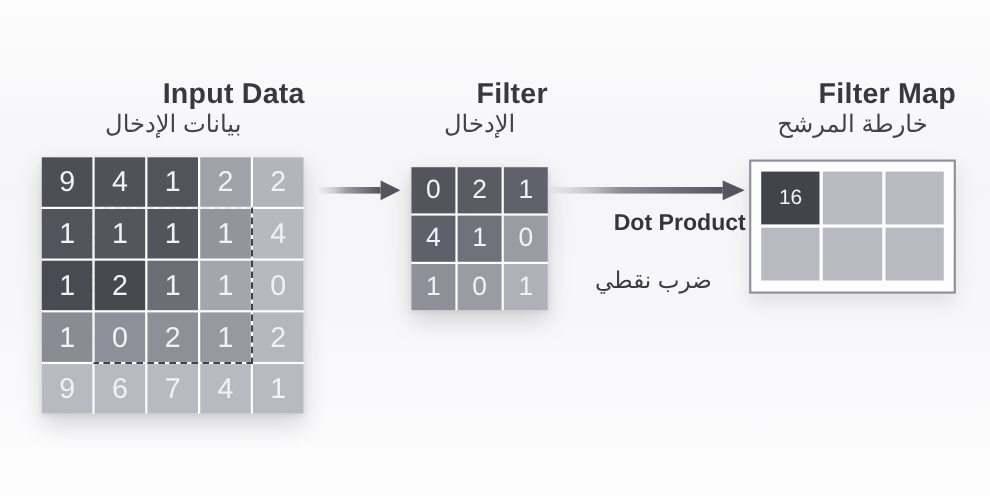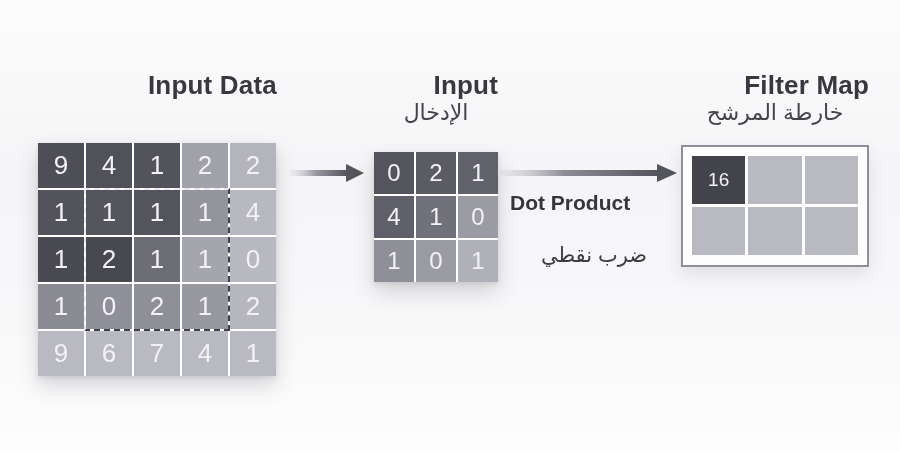--- a/index.html
+++ b/index.html
@@ -82,21 +82,21 @@
     gap: 3px;
     background: #fdfdfe;
     box-shadow: none;
     height: 100%;
   }
   .fm-grid .cell { font-size: 19px; }
   .arrow { position: absolute; }
   .op-label-en {
     position: absolute;
     left: 510px; top: 191px; width: 168px;
-    text-align: left;
+    text-align: right;
     font-size: 21px;
     font-weight: 600;
     color: #35353d;
   }
   .op-label-ar {
     position: absolute;
     left: 510px; top: 215px; width: 168px;
     text-align: center;
     font-size: 21px;
     font-weight: 500;
@@ -104,20 +104,21 @@
     direction: rtl;
     margin-top: 28px;
   }
 </style>
 </head>
 <body>
 
 <div class="canvas">
 
   <div class="title-en" style="left:38px; top:70px; width:239px;">Input Data</div>
+  <div class="title-ar" style="left:38px; top:100px; width:239px;">بيانات الإدخال</div>
   <div class="grid input-grid">
     <div class="selection-box"></div>
   <div class="cell" style="background: rgb(78, 78, 86);">
         <span>9</span>
       </div>
       <div class="cell" style="background: rgb(81, 81, 90);">
         <span>4</span>
       </div>
       <div class="cell" style="background: rgb(83, 83, 91);">
         <span>1</span>
@@ -195,21 +196,21 @@
       <linearGradient id="g1" x1="0" y1="0" x2="1" y2="0">
         <stop offset="0" stop-color="#c9c9cf" stop-opacity="0.15"></stop>
         <stop offset="0.45" stop-color="#9a9aa2"></stop>
         <stop offset="1" stop-color="#55555d"></stop>
       </linearGradient>
     </defs>
     <rect x="0" y="7" width="56" height="6" fill="url(#g1)"></rect>
     <polygon points="56,1 74,10 56,19" fill="#55555d"></polygon>
   </svg>
 
-  <div class="title-en" style="left:374px; top:70px; width:124px;">Input</div>
+  <div class="title-en" style="left:374px; top:70px; width:124px;">Filter</div>
   <div class="title-ar" style="left:374px; top:100px; width:124px;">الإدخال</div>
   <div class="grid filter-grid">
       <div class="cell" style="background: rgb(84, 84, 92);">
         <span>0</span>
       </div>
       <div class="cell" style="background: rgb(91, 91, 99);">
         <span>2</span>
       </div>
       <div class="cell" style="background: rgb(97, 97, 107);">
         <span>1</span>

